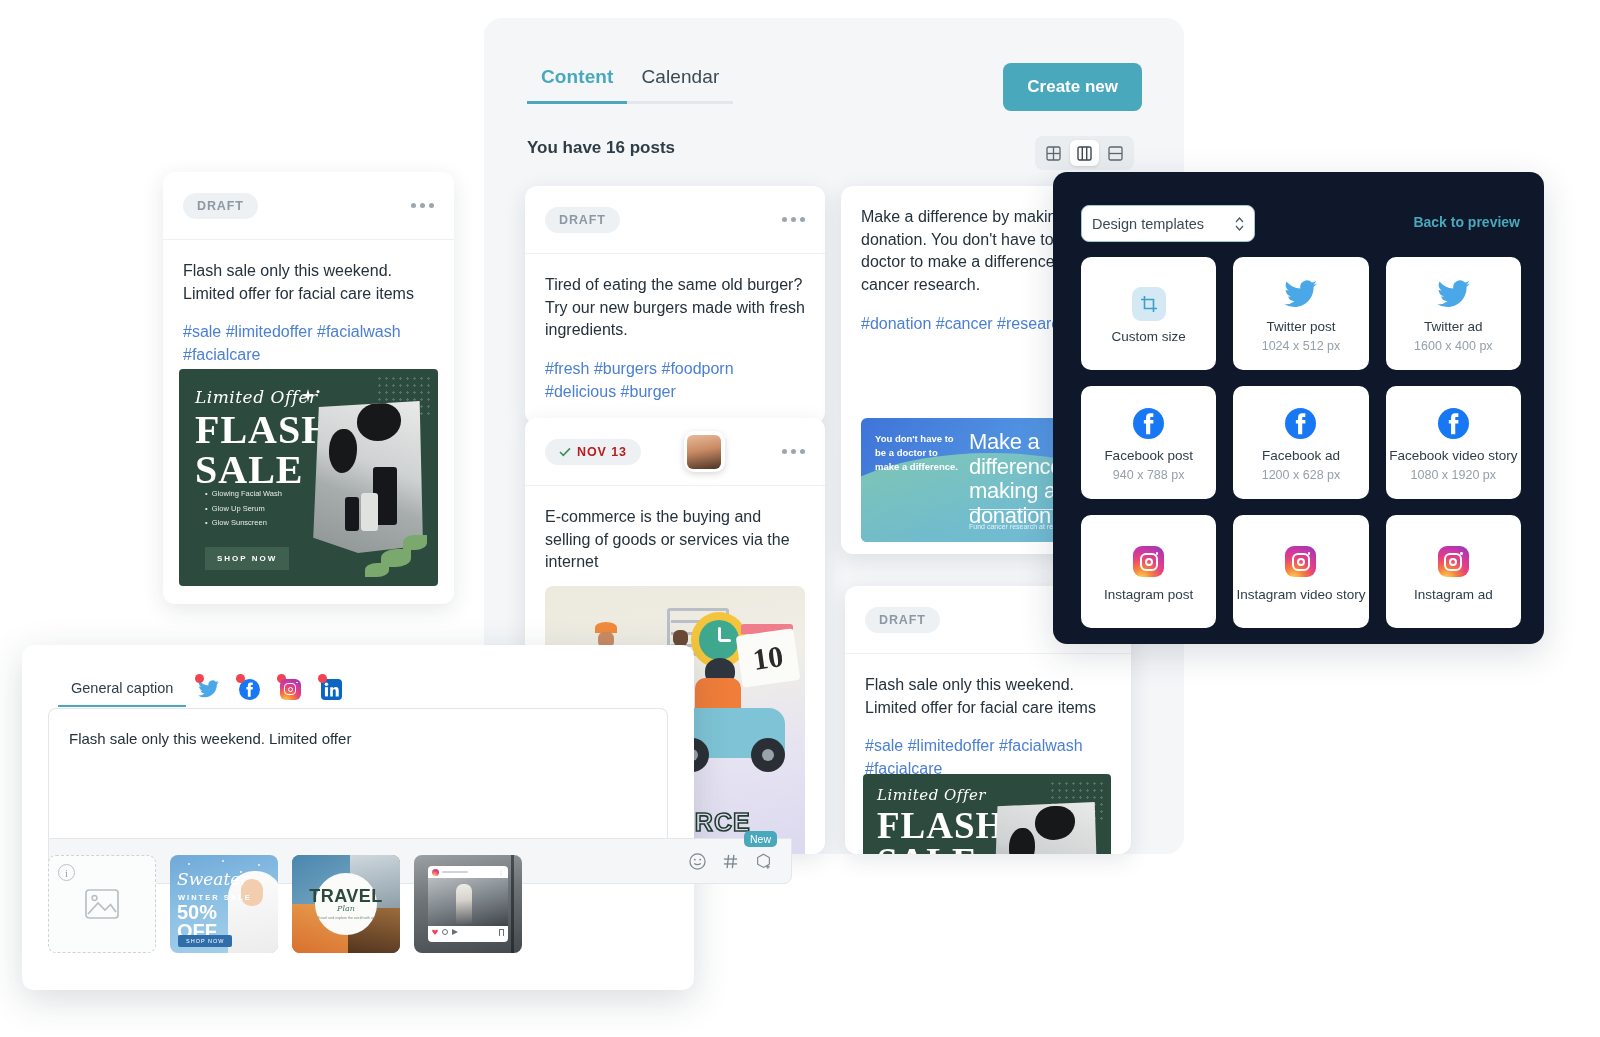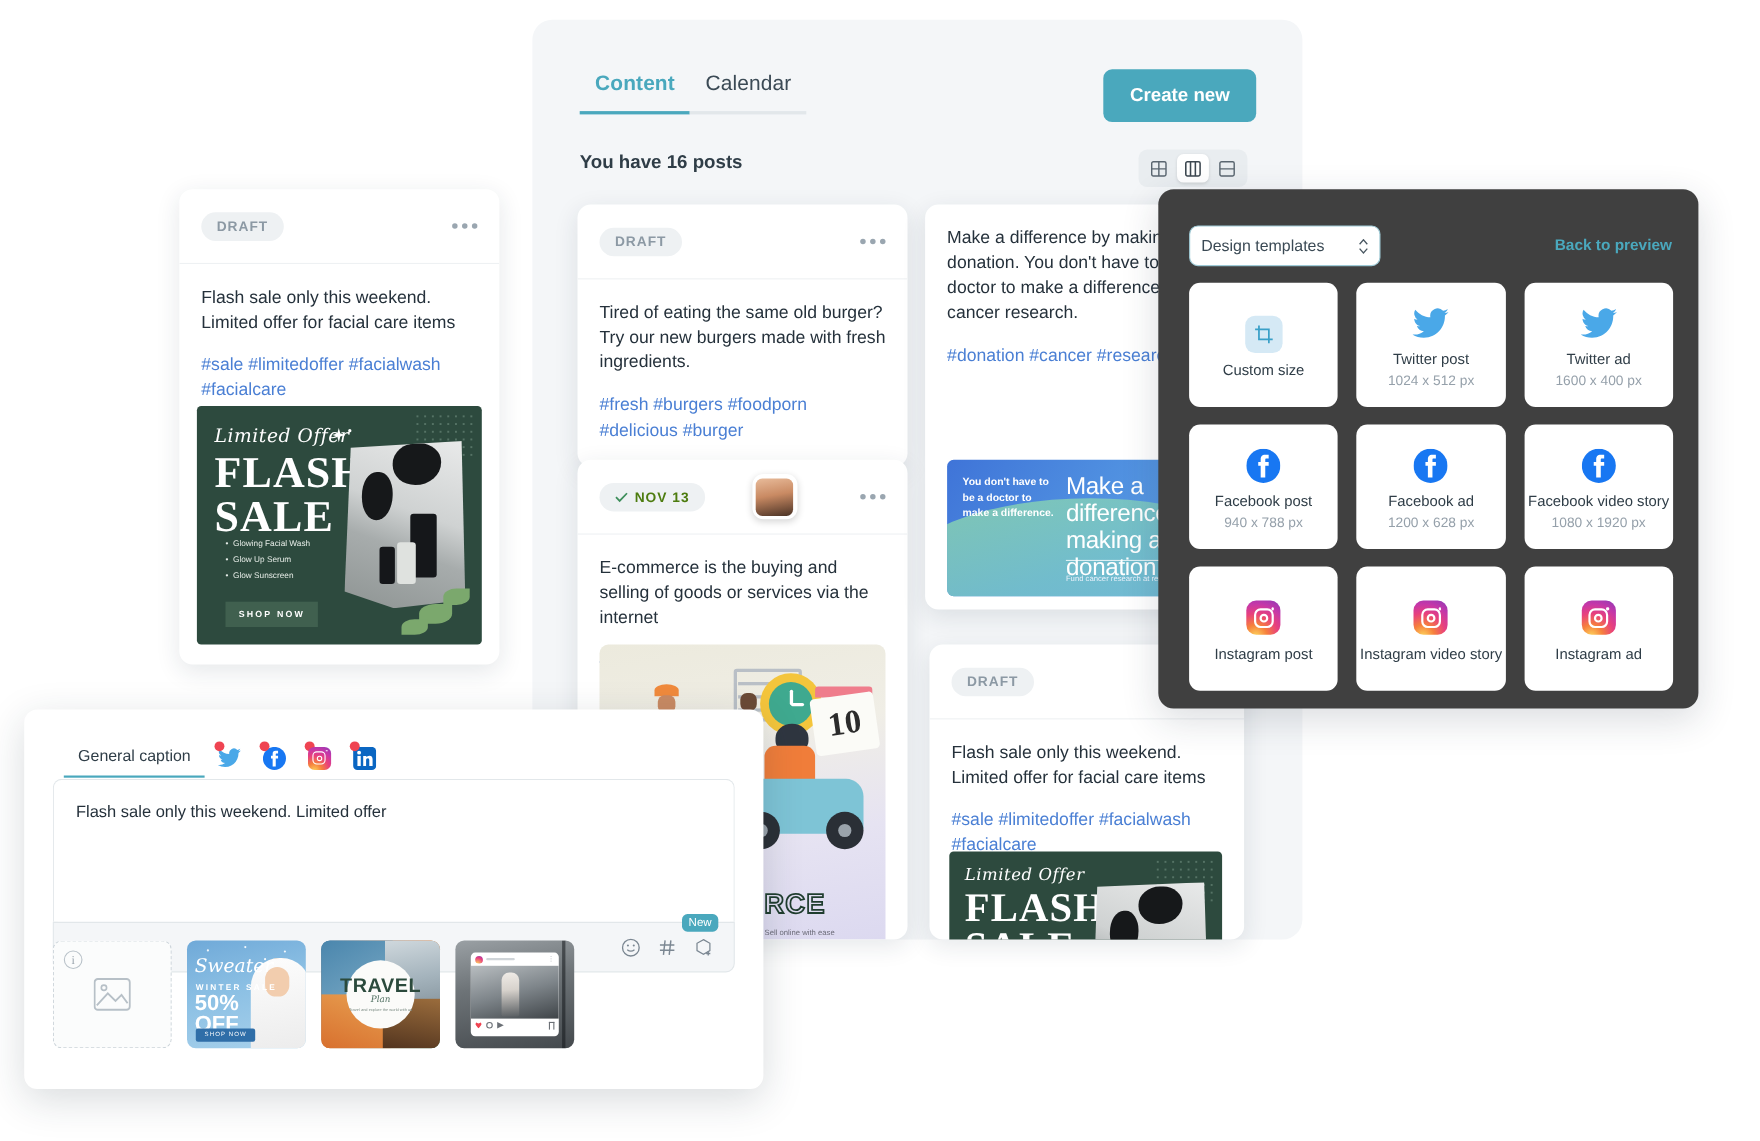--- a/index.html
+++ b/index.html
@@ -47,21 +47,21 @@
     height: 68px; display: flex; align-items: center; padding: 0 20px;
     border-bottom: 1px solid #eef1f3; position: relative;
   }
   .badge {
     display: inline-flex; align-items: center; gap: 6px;
     border-radius: 14px; padding: 6px 14px; font-size: 12.5px;
     font-weight: bold; letter-spacing: .9px;
   }
   .badge-draft { background: #eef1f3; color: #8c99a4; }
   .badge-sched { background: #fbdfe2; color: #e0556a; }
-  .badge-done  { background: #eef1f3; color: #4d7c0f; }
+  .badge-done  { background: #eef1f3; color: #b91c1c; }
   .dots { margin-left: auto; display: flex; gap: 4px; }
   .dots i { width: 5px; height: 5px; border-radius: 50%; background: #9aa6b0; display: block; }
   .card-body { padding: 20px; }
   .caption { font-size: 16px; line-height: 1.42; color: #25313b; }
   .tags { font-size: 16px; line-height: 1.42; color: #4a7fd4; margin-top: 16px; }
 
   .avatars { display: flex; margin-left: auto; margin-right: 12px; }
   .av {
     width: 37px; height: 37px; border-radius: 9px; background: #fff;
     box-shadow: 0 1px 5px rgba(0,0,0,.18); margin-left: -6px; overflow: hidden;
@@ -154,21 +154,21 @@
     color: #1f3d2e; letter-spacing: 1px; line-height: 1.08;
   }
   .ecom .title .ol { color: transparent; -webkit-text-stroke: 1.6px #1f3d2e; }
   .ecom .cta { position: absolute; background: #4a46d8; border-radius: 5px; color: #fff;
     font-family: "Liberation Sans", sans-serif; font-size: 10px; display:flex; align-items:center; padding-left: 12px; }
   .ecom .sub { position: absolute; font-family:"Liberation Sans",sans-serif; font-size: 7px; color:#6b6b78; }
 
   
   .tpl-panel {
     position: absolute; left: 1053px; top: 172px; width: 491px; height: 472px;
-    background: #404040; border-radius: 14px; box-shadow: 0 10px 34px rgba(30,45,60,.16);
+    background: #0f172a; border-radius: 14px; box-shadow: 0 10px 34px rgba(30,45,60,.16);
   }
   .tpl-select {
     position: absolute; left: 28px; top: 33px; width: 174px; height: 37px;
     background: #fff; border: 1px solid #9ecad6; border-radius: 8px;
     display: flex; align-items: center; padding: 0 10px; font-size: 14.5px; color: #3b4a55; cursor: pointer;
   }
   .tpl-select .chev { margin-left: auto; display: flex; flex-direction: column; gap: 2px; }
   .tpl-back {
     position: absolute; right: 24px; top: 42px; font-size: 14px;
     font-weight: bold; color: #4aa8bd; cursor: pointer;
@@ -208,21 +208,21 @@
     width: 38px; height: 36px; display: flex; align-items: center; justify-content: center;
     position: relative; cursor: pointer; border-radius: 6px 6px 0 0;
   }
   .ed-tab-ic .dot { position: absolute; top: 3px; left: 6px; width: 9px; height: 9px; border-radius: 50%; background: #ef4452; }
   .ed-area {
     position: absolute; left: 26px; top: 63px; width: 620px; height: 130px;
     border: 1px solid #e2e7ea; border-radius: 8px 8px 0 0; border-bottom: none;
     padding: 21px 20px; font-size: 15px; color: #25313b;
   }
   .ed-foot {
-    position: absolute; left: 26px; top: 193px; width: 620px; height: 46px;
+    position: absolute; left: 26px; top: 193px; width: 744px; height: 46px;
     background: #f4f6f8; border: 1px solid #e2e7ea; border-radius: 0 0 8px 8px;
     display: flex; align-items: center; padding: 0 18px;
   }
   .ed-count { font-size: 14px; color: #8c99a4; }
   .ed-tools { margin-left: auto; display: flex; align-items: center; gap: 13px; position: relative; }
   .ed-tool { width: 20px; height: 20px; display:flex;align-items:center;justify-content:center; cursor: pointer; color: #7b8792; }
   .ed-new {
     position: absolute; right: -4px; top: -20px; background: #4aa8bd; color: #fff;
     font-size: 10.5px; border-radius: 5px; padding: 2px 6px;
   }

